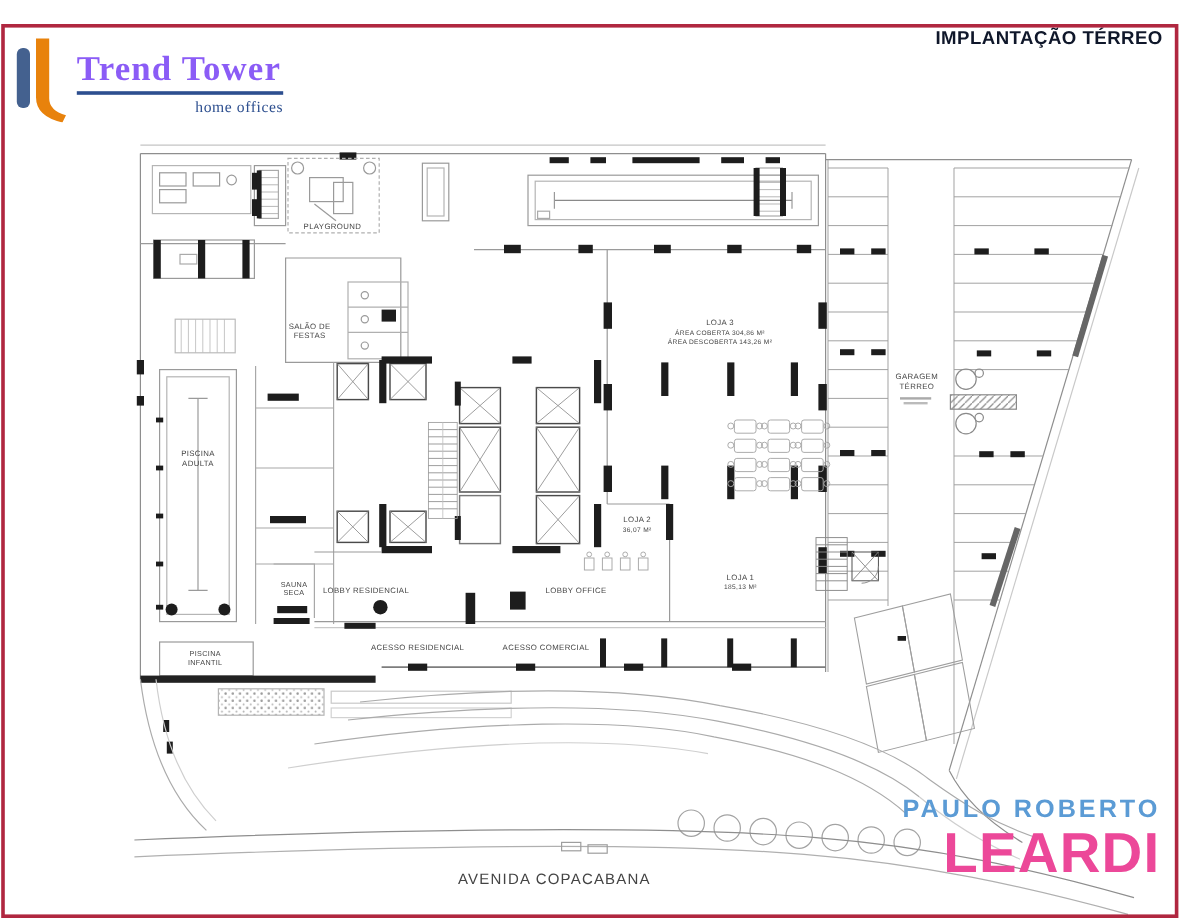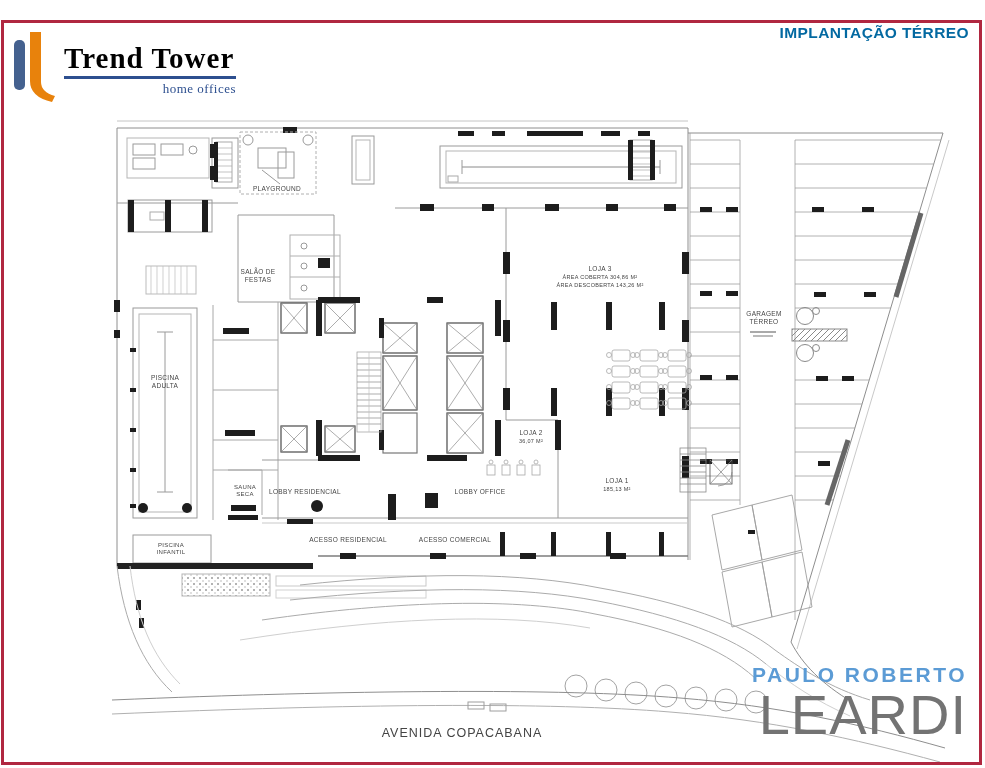--- a/index.html
+++ b/index.html
@@ -6,31 +6,31 @@
     font-family:"Liberation Sans",sans-serif;position:relative;}
   #stage{position:absolute;inset:0;}
   
   #frame{position:absolute;left:1px;right:3px;top:20px;bottom:3px;
     border:3px solid #b02740;pointer-events:none;z-index:30;}
   
   #logo{position:absolute;left:12px;top:30px;z-index:20;display:flex;align-items:flex-start;}
   #logo .mark{width:46px;height:72px;margin-right:6px;}
   #logo .words{padding-top:14px;}
   #logo .brand{font-family:"Liberation Serif",serif;font-weight:bold;font-size:29px;
-    color:#000000;letter-spacing:1px;line-height:1;}
+    color:#8b5cf6;letter-spacing:1px;line-height:1;}
   #logo .rule{height:3px;background:#2d4f8f;margin-top:3px;width:172px;}
   #logo .tagline{font-family:"Liberation Serif",serif;font-weight:normal;font-size:13px;
     color:#2d4f8f;text-align:right;margin-top:2px;letter-spacing:.5px;}
   
-  #title{position:absolute;right:16px;top:24px;z-index:20;font-size:15.5px;color:#0369a1;
+  #title{position:absolute;right:16px;top:24px;z-index:20;font-size:15.5px;color:#0f172a;
     letter-spacing:.4px;font-weight:600;}
   
   #broker{position:absolute;right:18px;top:664px;z-index:20;text-align:right;line-height:1;}
   #broker .l1{font-size:21px;letter-spacing:2.5px;color:#5b9bd5;font-weight:700;}
-  #broker .l2{font-size:56px;font-weight:400;color:#737373;letter-spacing:1px;margin-top:2px;}
+  #broker .l2{font-size:47px;font-weight:700;color:#ec4899;letter-spacing:1px;margin-top:2px;}
   svg text{font-family:"Liberation Sans",sans-serif;fill:#444;}
 </style>
 </head>
 <body>
 
 <div id="stage">
 
   
   <svg width="985" height="768" viewBox="0 0 985 768">
     <defs>

